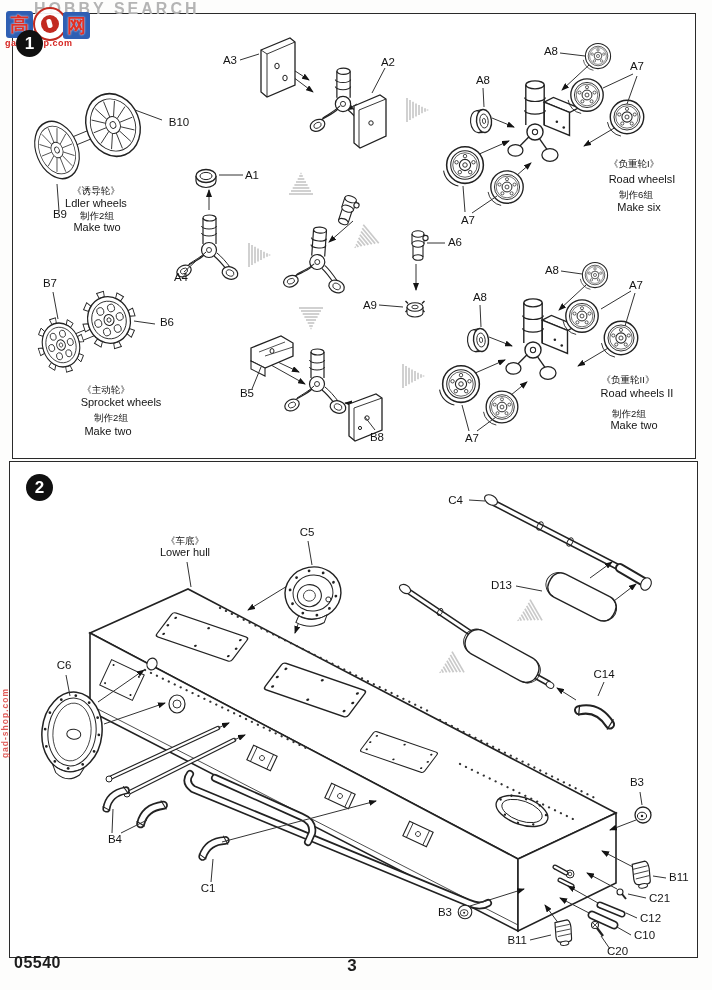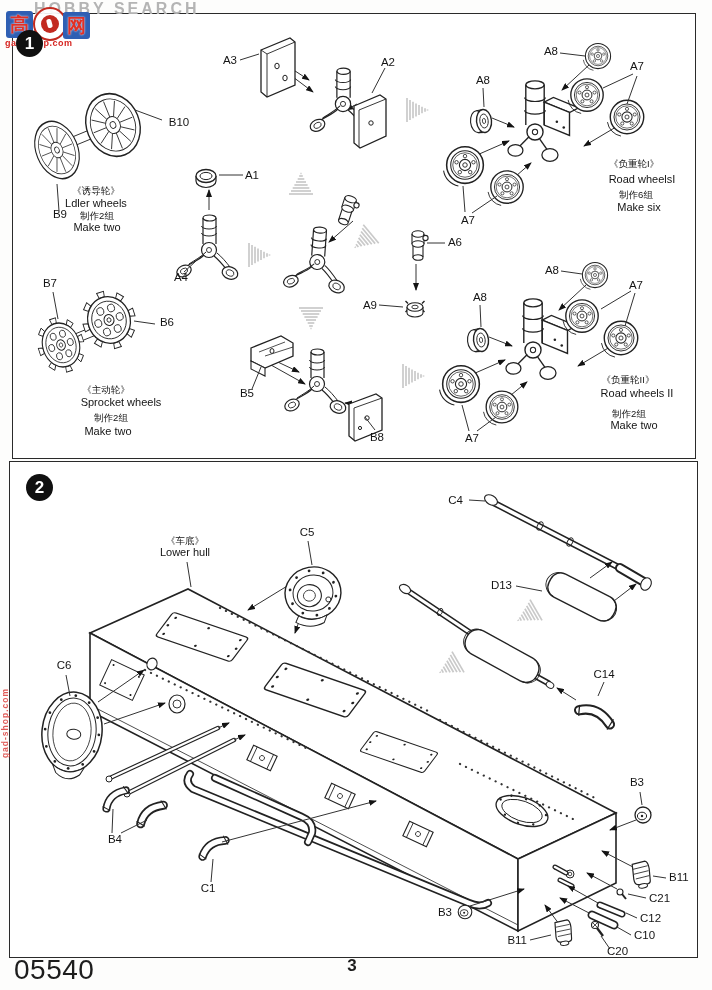--- a/index.html
+++ b/index.html
@@ -19,21 +19,21 @@
   #wmsq1{left:6px;top:11px;}
   #wmsq2{left:63px;top:12px;}
   .wm-stamp{position:absolute;left:33px;top:7px;width:30px;height:30px;border-radius:50%;border:2.5px solid #c22a20;
             background:rgba(255,255,255,.9);z-index:5;display:flex;align-items:center;justify-content:center;}
   .wm-stamp .inner{width:18px;height:18px;border-radius:50%;background:#c22a20;position:relative;}
   .wm-stamp .thumb{position:absolute;left:6px;top:4px;width:5px;height:9px;background:#fff;border-radius:2px;transform:rotate(-15deg);}
   .wm-site{position:absolute;left:5px;top:38px;font-size:9px;font-weight:bold;color:#d62420;letter-spacing:.5px;z-index:5;
            text-shadow:0 0 1px #fff;}
   .wm-side{position:absolute;left:0px;top:688px;width:13px;font-size:8.5px;font-weight:bold;color:#d62420;opacity:.75;
            writing-mode:vertical-rl;transform:rotate(180deg);z-index:4;letter-spacing:1px;}
-  .footer-kit{position:absolute;left:14px;top:954px;font-size:28px;font-weight:normal;color:#1d1d1d;letter-spacing:.5px;}
+  .footer-kit{position:absolute;left:14px;top:954px;font-size:16px;font-weight:bold;color:#1d1d1d;letter-spacing:.5px;}
   .footer-page{position:absolute;left:340px;top:956px;width:24px;text-align:center;font-size:17px;font-weight:bold;color:#1d1d1d;}
   text{fill:#141414;}
   .lbl{font-size:11.5px;}
   .cap-cn{font-size:9.5px;}
   .cap-en{font-size:11px;}
 </style>
 </head>
 <body>
 
 <div class="page">

